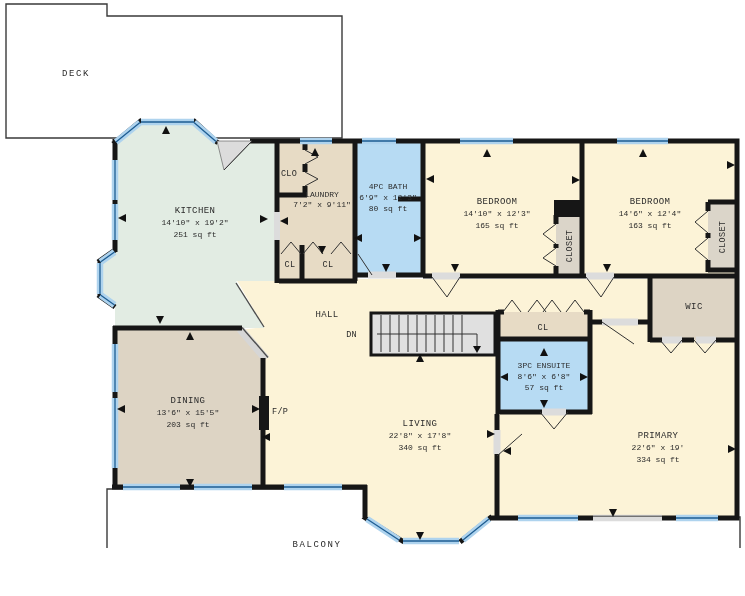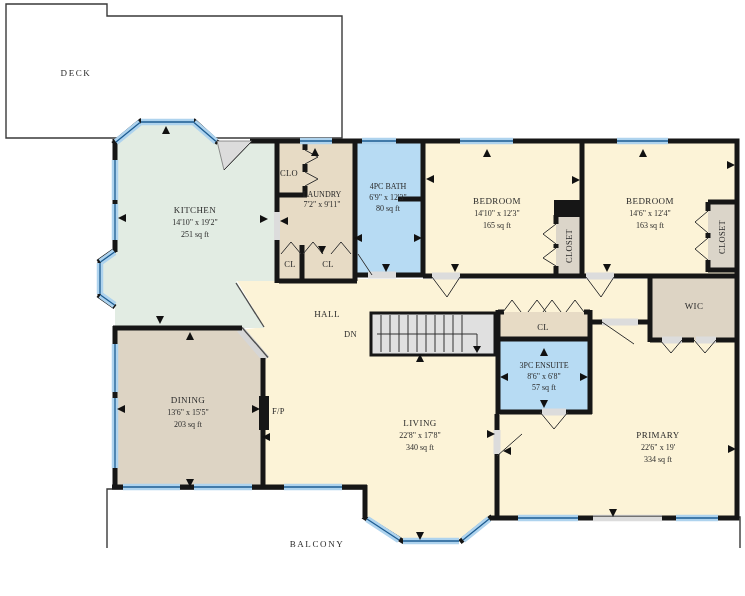--- a/index.html
+++ b/index.html
@@ -1,17 +1,17 @@
 <!DOCTYPE html>
 <html><head>
 <meta charset="utf-8">
 <style>
   html,body{margin:0;padding:0;background:#ffffff;}
   .stage{position:relative;width:745px;height:548px;background:#ffffff;overflow:hidden;
-         font-family:Liberation Serif, serif;}
+         font-family:Liberation Mono, monospace;}
   svg{display:block;}
   text{fill:#2b2b2b;}
   .room-name{font-size:9px;letter-spacing:.4px;}
   .room-dims{font-size:8px;}
   .zone-name{font-size:9px;letter-spacing:1.6px;}
   .small-name{font-size:8.5px;letter-spacing:.3px;}
   .wall{stroke:#161616;stroke-width:5;stroke-linecap:butt;fill:none;}
   .thinline{stroke:#4a4a4a;stroke-width:1.3;fill:none;}
   .win-band{stroke:#aed3ee;stroke-width:6.5;fill:none;}
   .win-core{stroke:#1e5d92;stroke-width:1.3;fill:none;}

